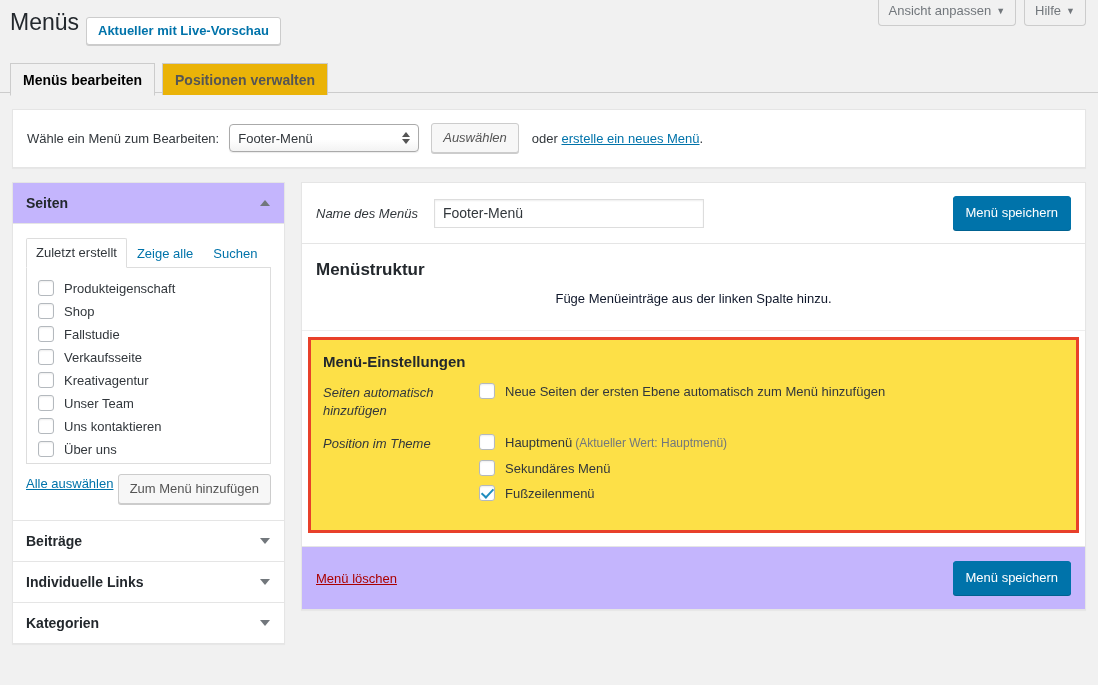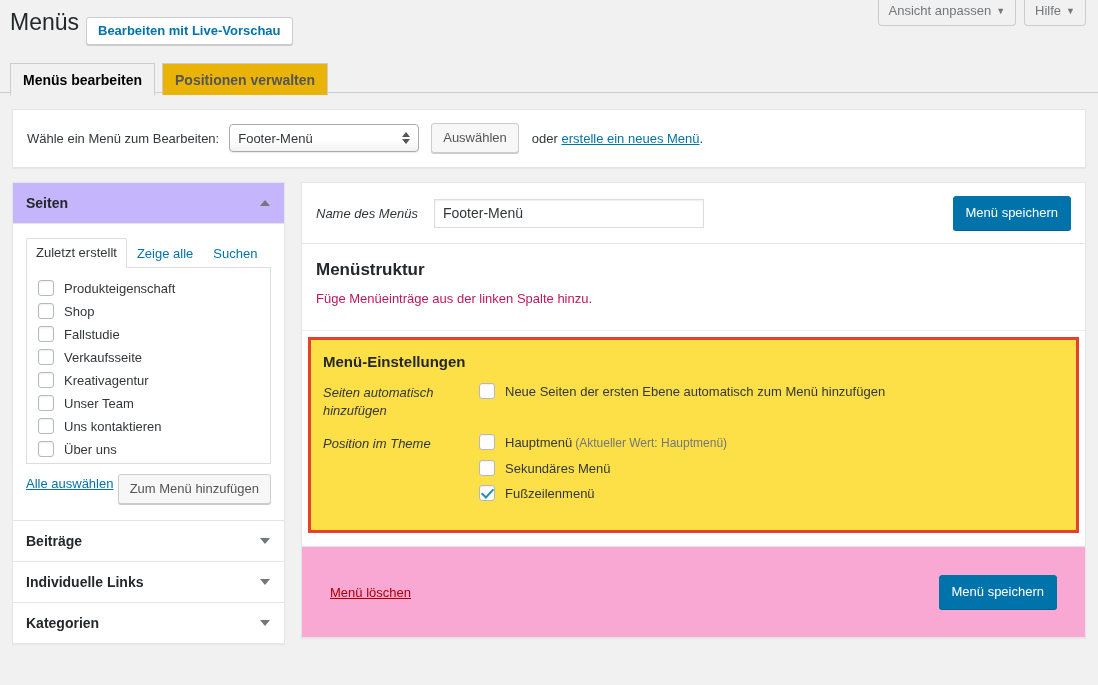--- a/index.html
+++ b/index.html
@@ -151,21 +151,21 @@
     border-radius: 3px;
     box-shadow: 0 1px 0 #ccc;
     color: #555;
     font-size: 13px;
     line-height: 1;
     padding: 7px 11px 8px;
     cursor: pointer;
     font-family: inherit;
     white-space: nowrap;
   }
-  .select-bar .btn-secondary { margin-left: 12px; }
+  .select-bar .btn-secondary { margin-left: 12px; font-style: italic; }
   .select-bar .or-text { margin-left: 13px; color: #32373c; }
   a.link { color: #0073aa; text-decoration: underline; cursor: pointer; }
 
   
   .wrap-columns {
     display: flex;
     align-items: flex-start;
     margin: 14px 12px 0 12px;
     gap: 16px;
   }
@@ -336,22 +336,23 @@
     padding: 16px 14px 0;
   }
   .ms-title {
     font-size: 17px;
     font-weight: bold;
     color: #23282d;
     margin: 0 0 11px 0;
   }
   .ms-desc {
     font-size: 13px;
-    color: #be185d;
+    color: #0f172a;
     margin: 0 0 24px 0;
+    text-align: center;
   }
 
   .settings-hr {
     border: none;
     border-top: 1px solid #eee;
     margin: 0 0 0 0;
   }
 
   
   .menu-settings {
@@ -388,39 +389,39 @@
   .setting-fields .ci-text { line-height: 17px; }
   .current-val {
     color: #72777c;
     font-size: 12px;
     margin-left: 3px;
   }
 
   .menu-footer {
     display: flex;
     align-items: center;
-    padding: 28px;
+    padding: 14px;
     border-top: 1px solid #e5e5e5;
-    background: #f9a8d4;
+    background: #c4b5fd;
     margin-top: 13px;
   }
   .delete-link {
     color: #a00;
     text-decoration: underline;
     font-size: 13px;
     cursor: pointer;
   }
   .menu-footer .btn-primary { margin-left: auto; }
 </style>
 </head>
 <body>
 
 <div class="top-row">
   <h1 class="page-title">Menüs</h1>
-  <button class="live-preview-btn">Bearbeiten mit Live-Vorschau</button>
+  <button class="live-preview-btn">Aktueller mit Live-Vorschau</button>
 
   <div class="screen-meta">
     <button class="meta-btn">
       <span>Ansicht anpassen</span><span class="caret">▼</span>
     </button>
     <button class="meta-btn">
       <span>Hilfe</span><span class="caret">▼</span>
     </button>
   </div>
 </div>

